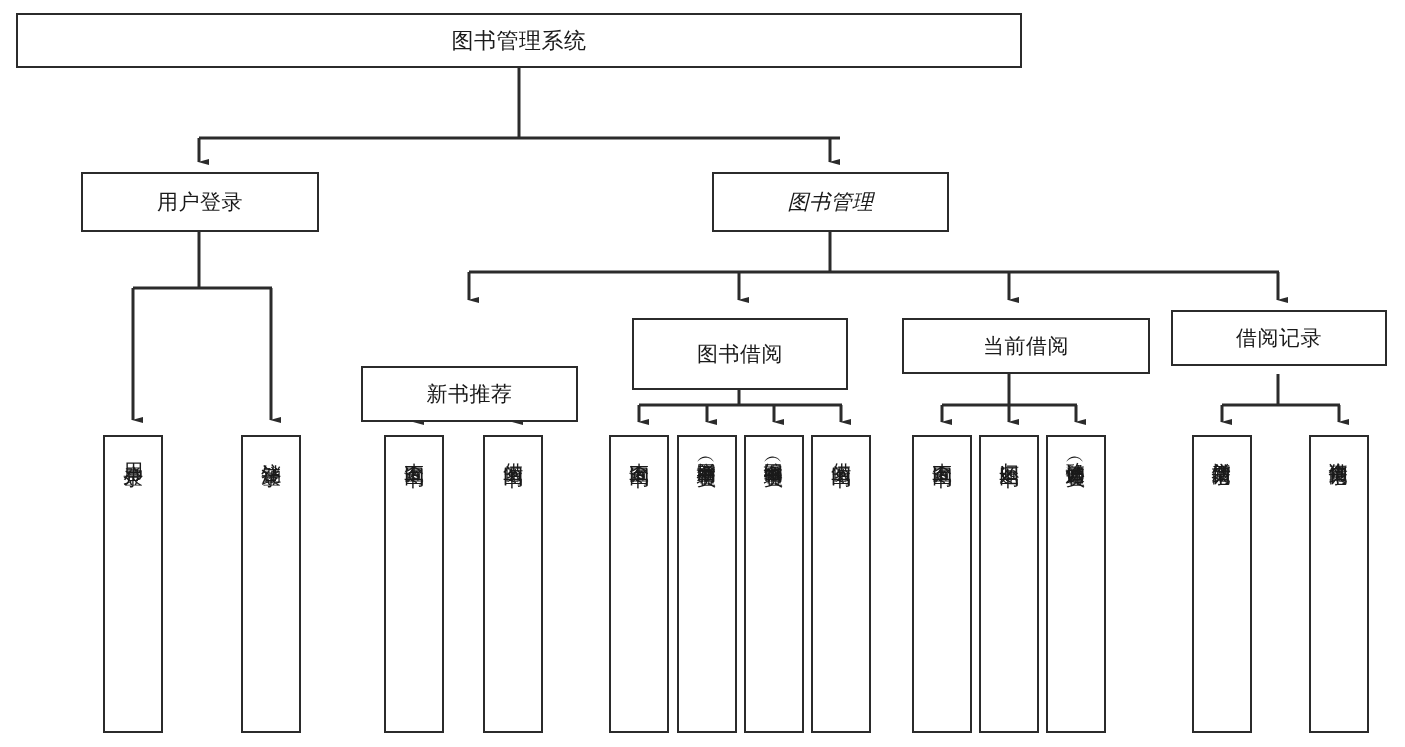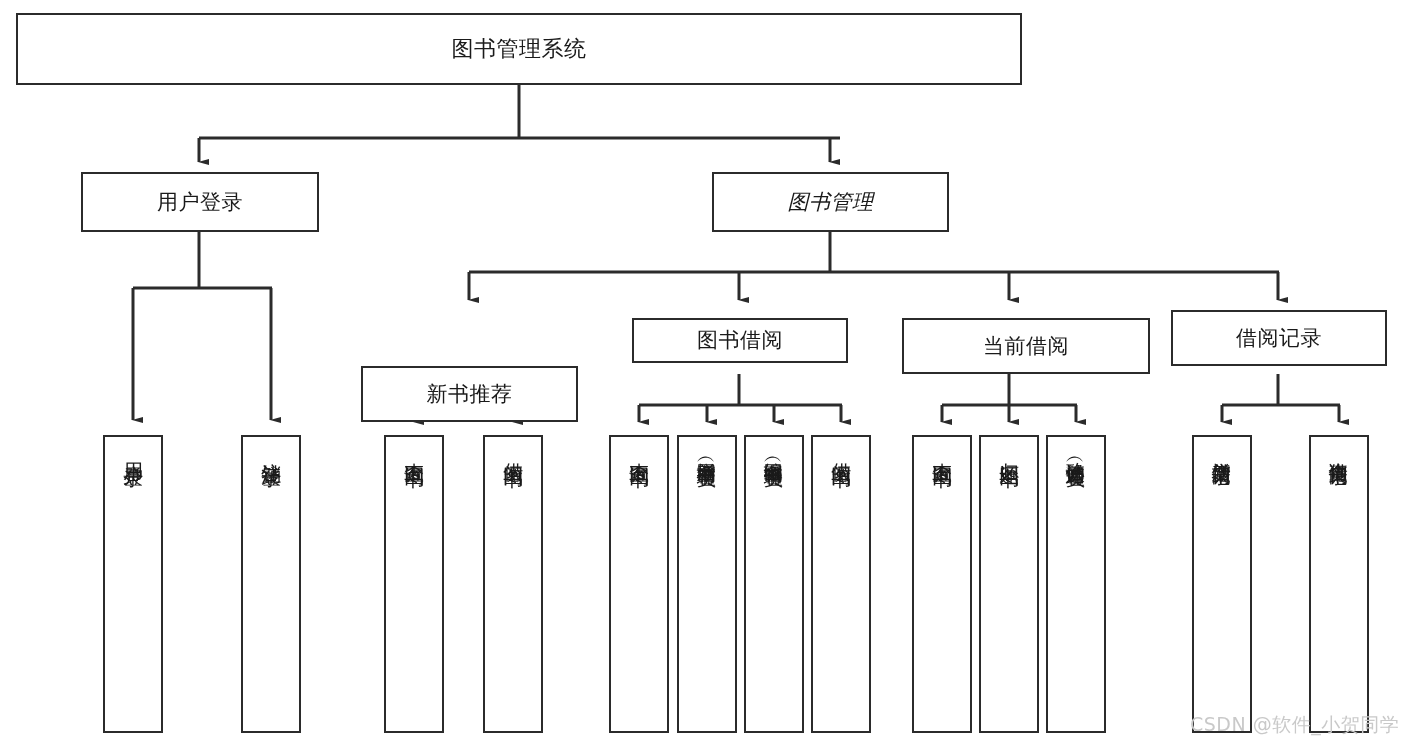--- a/index.html
+++ b/index.html
@@ -123,37 +123,37 @@
       <path d="M1009,405 L1009,422" marker-end="url(#arrowhead)"></path>
       <path d="M1076,405 L1076,422" marker-end="url(#arrowhead)"></path>
 
       <path d="M1278,374 L1278,405"></path>
       <path d="M1222,405 L1340,405"></path>
       <path d="M1222,405 L1222,422" marker-end="url(#arrowhead)"></path>
       <path d="M1339,405 L1339,422" marker-end="url(#arrowhead)"></path>
     </g>
   </svg>
 
-  <div class="node horizontal root" style="left:16px; top:13px; width:1006px; height:72px;">
+  <div class="node horizontal root" style="left:16px; top:13px; width:1006px; height:55px;">
     <span class="node-label">图书管理系统</span>
   </div>
 
   <div class="node horizontal" style="left:81px; top:172px; width:238px; height:60px;">
     <span class="node-label">用户登录</span>
   </div>
 
   <div class="node horizontal" style="left:712px; top:172px; width:237px; height:60px;font-style:italic;">
     <span class="node-label">图书管理</span>
   </div>
 
   <div class="node horizontal" style="left:361px; top:318px; width:217px; height:56px;margin-top:48px;">
     <span class="node-label">新书推荐</span>
   </div>
 
-  <div class="node horizontal" style="left:632px; top:318px; width:216px; height:45px;">
+  <div class="node horizontal" style="left:632px; top:318px; width:216px; height:72px;">
     <span class="node-label">图书借阅</span>
   </div>
 
   <div class="node horizontal" style="left:902px; top:318px; width:248px; height:56px;">
     <span class="node-label">当前借阅</span>
   </div>
 
   <div class="node horizontal" style="left:1171px; top:310px; width:216px; height:56px;">
     <span class="node-label">借阅记录</span>
   </div>
@@ -203,15 +203,14 @@
   </div>
 
   <div class="node vertical long" style="left:1192px; top:435px; width:60px; height:298px;">
     <span class="node-label">新增借阅记录</span>
   </div>
 
   <div class="node vertical long" style="left:1309px; top:435px; width:60px; height:298px;">
     <span class="node-label">查询借阅记录</span>
   </div>
 
-  <div id="watermark">CSDN @软件_小贺同学</div>
 
 </div>
 
 </body></html>

